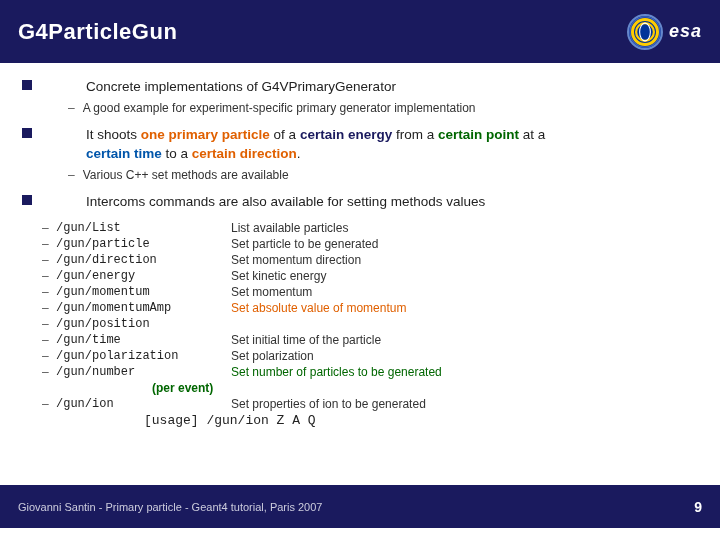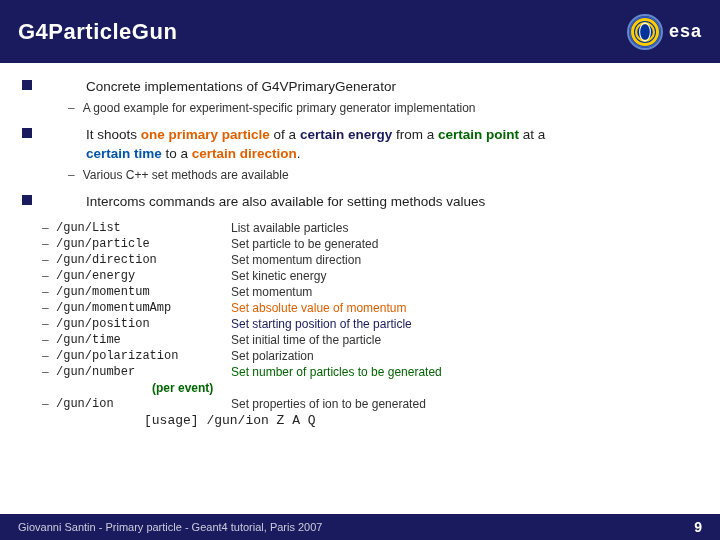--- a/index.html
+++ b/index.html
@@ -52,20 +52,21 @@
       width: 22px;
       height: 22px;
       border-radius: 50%;
       border: 3px solid #ffcc00;
       position: absolute;
     }
     .esa-text {
       color: #ffffff;
       font-size: 18px;
       font-weight: bold;
+      font-style: italic;
       letter-spacing: 1px;
     }
 
     
     .content {
       padding: 14px 22px 10px 22px;
     }
 
     
     .bullet-section {
@@ -137,24 +138,24 @@
       color: #333;
       flex: 1;
     }
     .cmd-desc.orange { color: #e06000; font-weight: normal; }
     .cmd-desc.blue-dark { color: #1a1a5e; font-weight: normal; }
     .cmd-desc.green { color: #006600; font-weight: normal; }
 
     
     .footer {
       position: absolute;
-      bottom: 0;
+      bottom: 12px;
       left: 0;
       right: 0;
-      height: 26px;
+      height: 43px;
       background: #1a1a5e;
       display: flex;
       align-items: center;
       justify-content: space-between;
       padding: 0 18px;
     }
     .footer-text {
       color: #ccccdd;
       font-size: 11px;
     }
@@ -250,21 +251,20 @@
 
     <div class="cmd-row">
       <span class="cmd-dash">–</span>
       <span class="cmd-name">/gun/momentumAmp</span>
       <span class="cmd-desc orange">Set absolute value of momentum</span>
     </div>
 
     <div class="cmd-row">
       <span class="cmd-dash">–</span>
       <span class="cmd-name">/gun/position</span>
-      <span class="cmd-desc blue-dark">Set starting position of the particle</span>
     </div>
 
     <div class="cmd-row">
       <span class="cmd-dash">–</span>
       <span class="cmd-name">/gun/time</span>
       <span class="cmd-desc">Set initial time of the particle</span>
     </div>
 
     <div class="cmd-row">
       <span class="cmd-dash">–</span>

